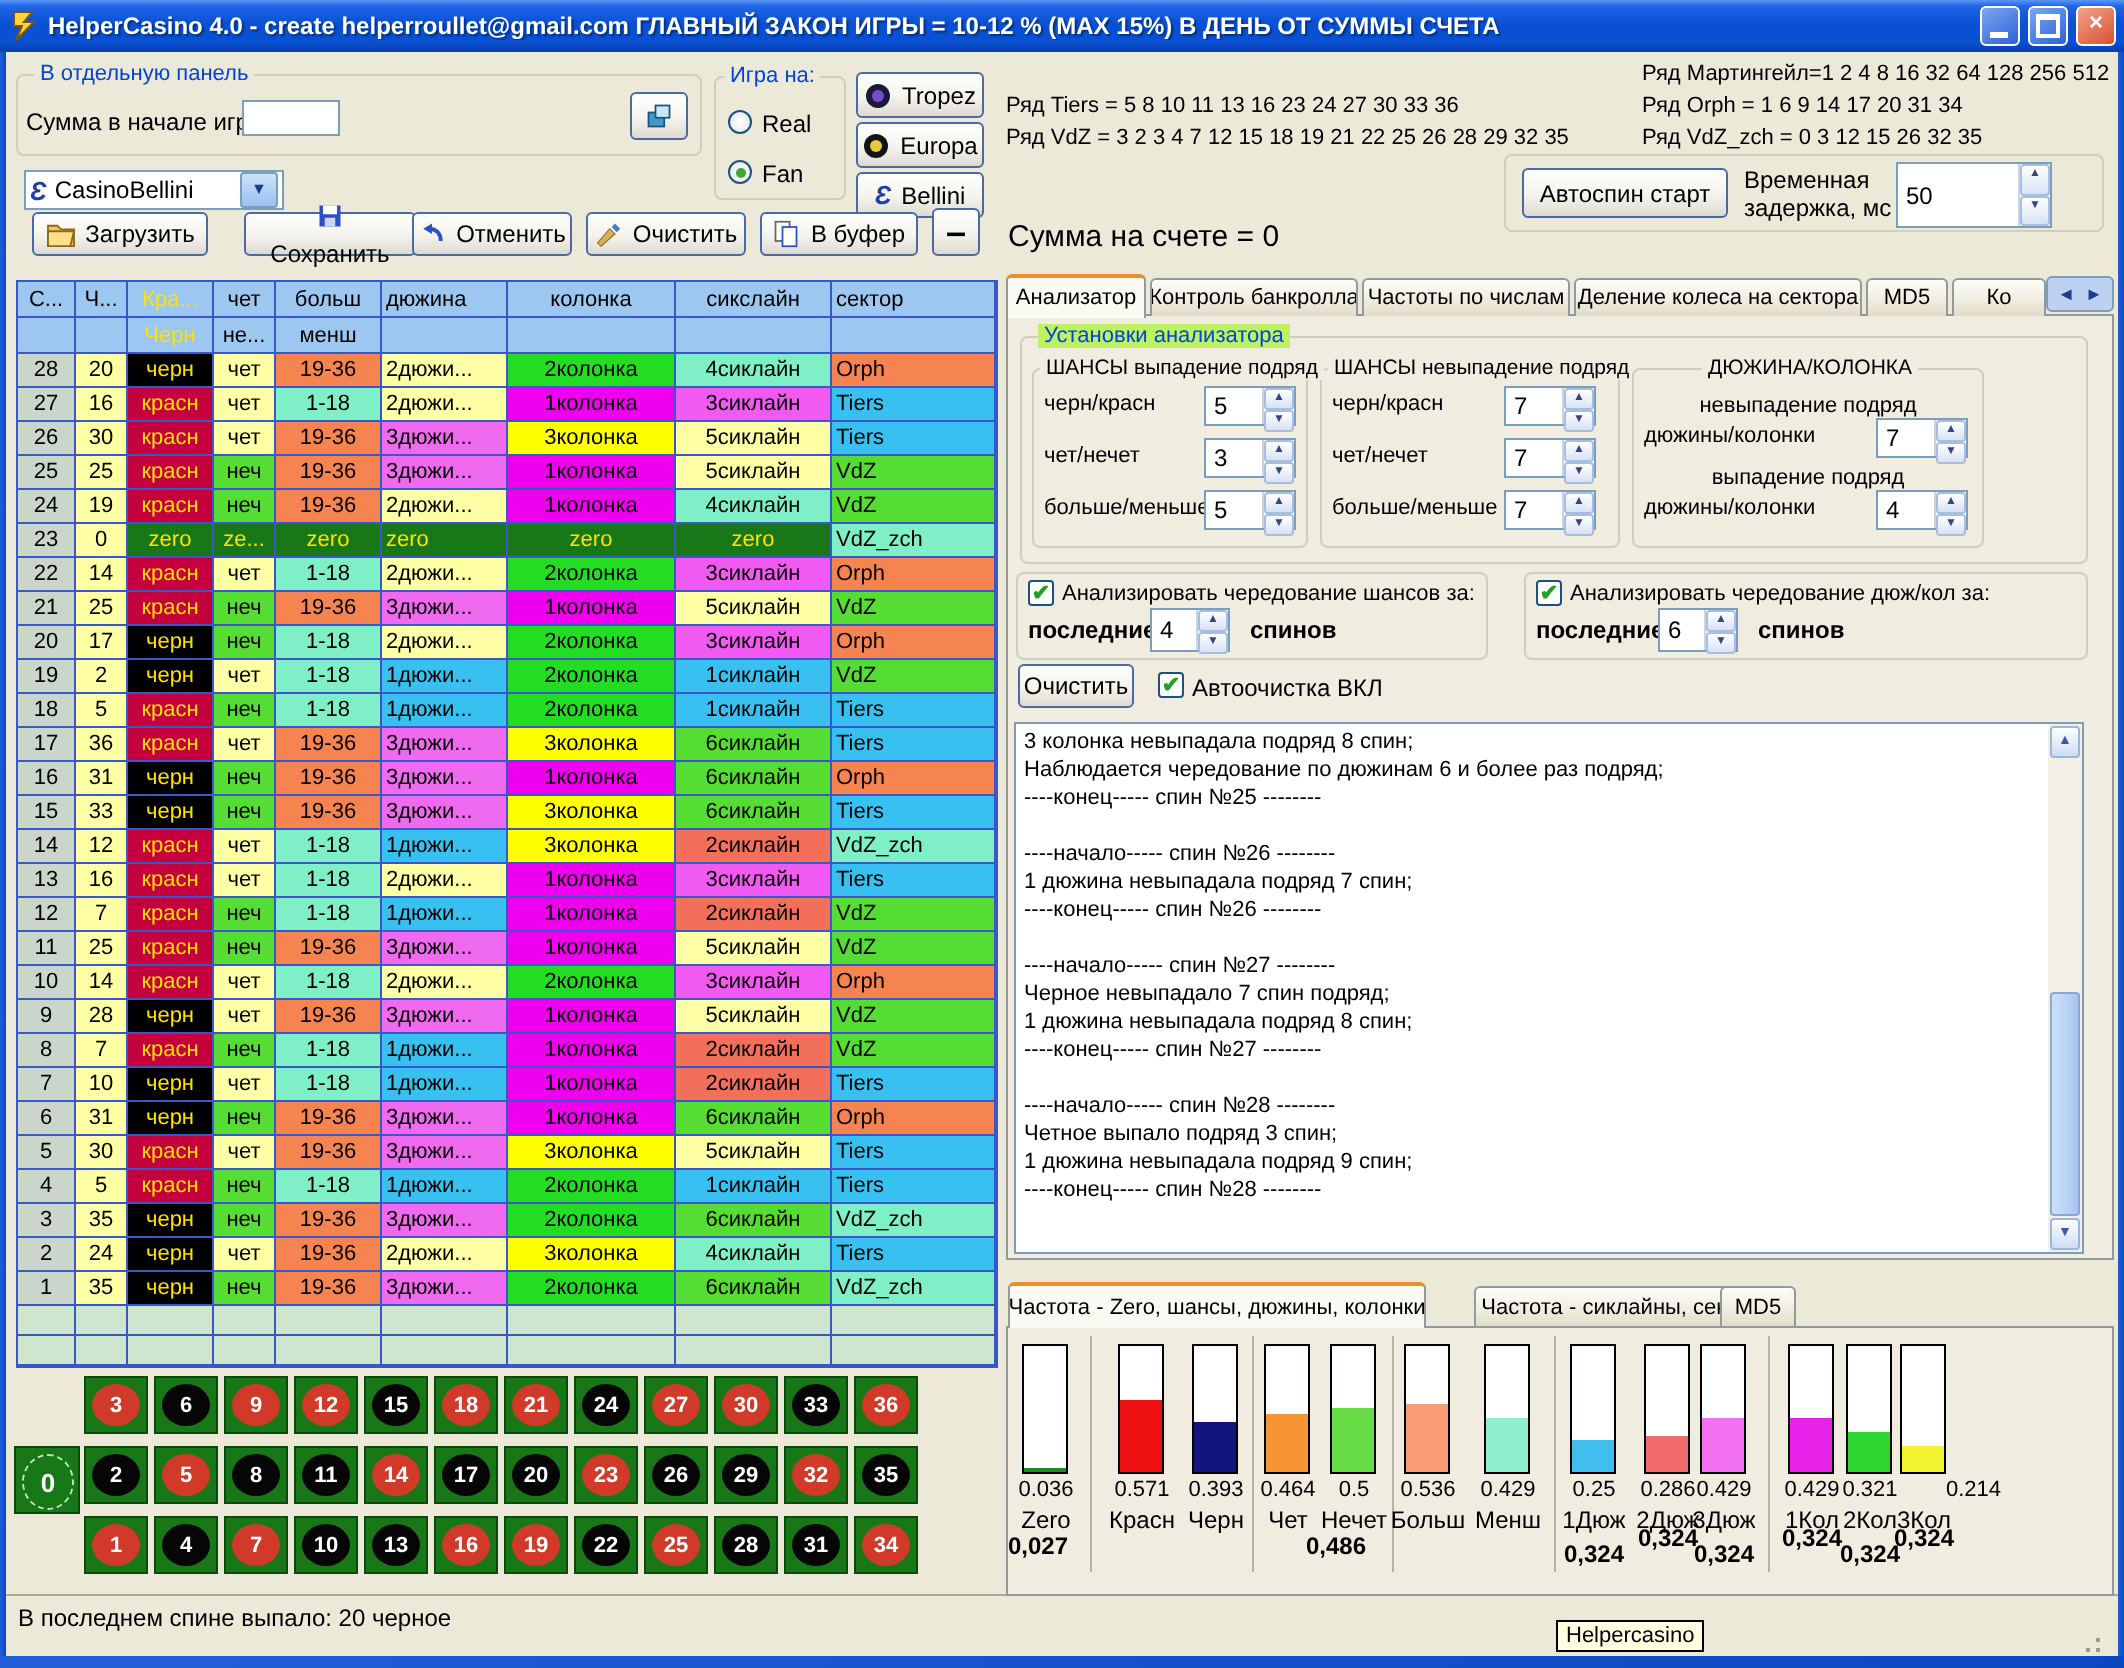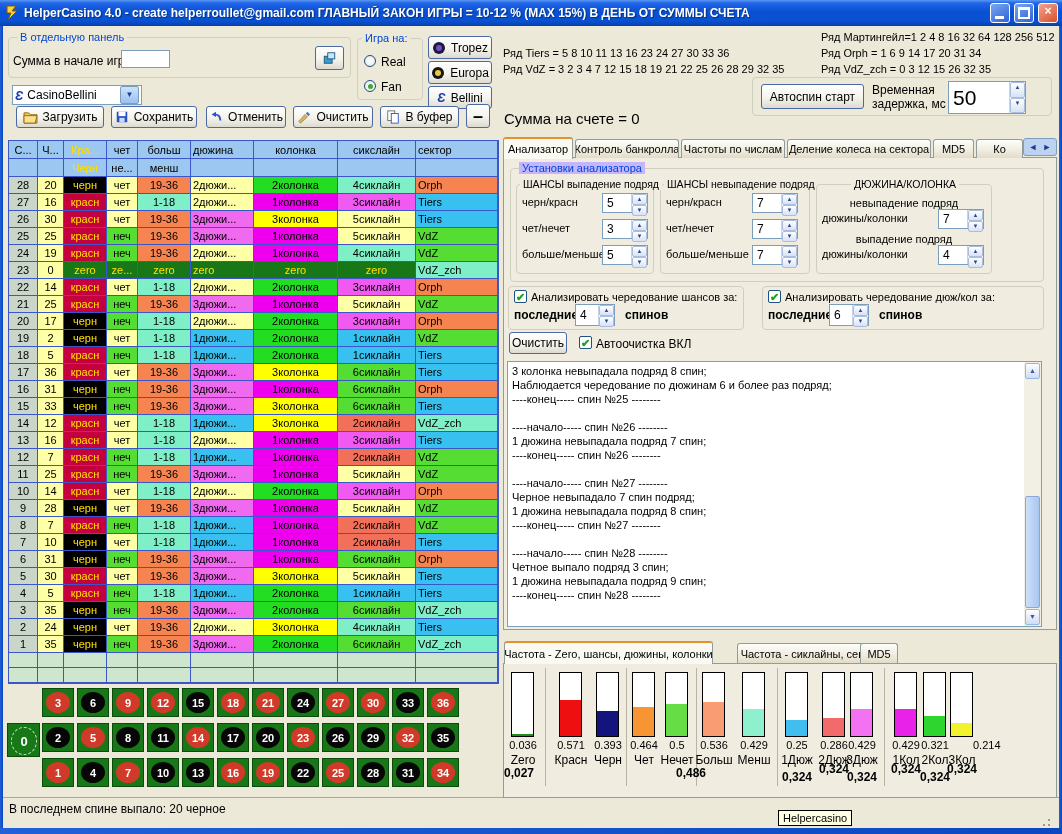--- a/index.html
+++ b/index.html
@@ -19,21 +19,21 @@
   .brd{background:linear-gradient(90deg,#2160D8,#0A47C0);}
   
   .grp{border:1px solid #CFCFC0;border-radius:4px;}
   .gt{position:absolute;top:-7px;left:8px;background:#ECE9D8;padding:0 3px;color:#0046D5;white-space:nowrap;}
   .xb{background:linear-gradient(180deg,#FEFEFE,#F4F3EC 55%,#DDDAD0);border:1px solid #4B69A5;border-radius:3px;
       display:flex;align-items:center;justify-content:center;gap:5px;font-size:12px;cursor:pointer;}
   .inp{background:#fff;border:1px solid #7B9EBD;font-size:12px;padding:0 2px;font-family:inherit;}
   .lab{white-space:nowrap;}
   .spin{display:flex;border:1px solid #7B9EBD;background:#fff;}
   .sv{flex:1;display:flex;align-items:center;padding-left:4px;font-size:12px;}
-  .spin.big .sv{font-size:21px;}
+  .spin.big .sv{font-size:12px;}
   .sa{width:15px;display:flex;flex-direction:column;border-left:1px solid #C6D3E8;}
   .sb{flex:1;font-size:6px;line-height:9px;text-align:center;color:#35477F;cursor:pointer;
       background:linear-gradient(180deg,#FEFEFF,#D8E2F5);border:1px solid #A8BEE0;border-radius:2px;}
   .cb{width:13px;height:13px;background:#fff;border:1px solid #1C5180;border-radius:2px;font-size:11px;
       line-height:12px;text-align:center;color:#21A121;font-weight:bold;cursor:pointer;}
   .rad{width:12px;height:12px;border-radius:50%;border:1px solid #1C5180;background:radial-gradient(#fff,#E4E4E4);cursor:pointer;}
   .rad.on::after{content:"";display:block;width:5px;height:5px;margin:3px;border-radius:50%;background:#3FA832;}
   .tab{height:19px;background:linear-gradient(180deg,#FDFDFB,#EFECDD 60%,#E0DCC8);border:1px solid #919B9C;border-bottom:none;
        border-radius:3px 3px 0 0;display:flex;align-items:center;justify-content:center;font-size:11px;
        padding:0 5px;white-space:nowrap;overflow:hidden;cursor:pointer;}
@@ -137,21 +137,21 @@
   <div id="actionBtns">
       <div class="a xb" style="left: 16px; top: 106px; width: 88px; height: 22px;">
         <span>
           <svg width="15" height="13" viewBox="0 0 16 14">
             <path d="M1 2h5l2 2h7v9H1z" fill="#F6C84C" stroke="#8A6A1C"></path>
             <path d="M1 5h14l-2 8H1z" fill="#FFE08A" stroke="#8A6A1C"></path>
           </svg>
         </span>
         <span>Загрузить</span>
       </div>
-      <div class="a xb" style="left: 111px; top: 106px; width: 86px; height: 22px;">
+      <div class="a xb" style="left: 122px; top: 106px; width: 86px; height: 22px; flex-direction: column;">
         <span>
           <svg width="14" height="14" viewBox="0 0 16 16">
             <rect x="2" y="2" width="12" height="12" fill="#2B50C8"></rect>
             <rect x="4" y="2" width="8" height="5" fill="#fff"></rect>
             <rect x="5" y="9" width="6" height="5" fill="#C8D8F8"></rect>
           </svg>
         </span>
         <span>Сохранить</span>
       </div>
       <div class="a xb" style="left: 206px; top: 106px; width: 80px; height: 22px;">
@@ -216,21 +216,21 @@
       <div class="a tab" style="left: 933px; top: 139px; width: 41px; height: 19px; z-index: 4;">MD5</div>
       <div class="a tab" style="left: 976px; top: 139px; width: 47px; height: 19px; z-index: 4;">Ко</div>
     </div>
   <div class="a" style="left:1023px;top:138px;width:34px;height:18px;background:#BDD2F1;border:1px solid #7B9EBD;border-radius:3px;display:flex;align-items:center;justify-content:center;gap:5px;color:#1E3C8C;font-size:9px;z-index:7;">
     <span>◄</span>
     <span>►</span>
   </div>
   <div class="a panel" style="left:503px;top:157px;width:554px;height:473px;z-index:1;"></div>
 
   <div class="a grp" style="left:510px;top:168px;width:534px;height:114px;z-index:2;background:#F0EDE0;">
-    <span class="gt" style="background:#c4b5fd;">Установки анализатора</span>
+    <span class="gt" style="background:#bef264;">Установки анализатора</span>
   </div>
   <div class="a grp" style="left:660px;top:184px;width:150px;height:90px;z-index:2;">
     <span class="gt" style="background:#F0EDE0;left:3px;font-size:10.5px;color:#000;">ШАНСЫ невыпадение подряд</span>
   </div>
   <div class="a grp" style="left:516px;top:184px;width:138px;height:90px;z-index:2;">
     <span class="gt" style="background:#F0EDE0;left:3px;font-size:10.5px;color:#000;">ШАНСЫ выпадение подряд</span>
   </div>
   <div class="a grp" style="left:816px;top:184px;width:176px;height:90px;z-index:2;">
     <span class="gt" style="background:#F0EDE0;left:34px;font-size:10.5px;color:#000;">ДЮЖИНА/КОЛОНКА</span>
   </div>
@@ -391,21 +391,21 @@
       <div class="a bar" style="left: 632px; top: 672px; width: 23px; height: 65px; z-index: 3;">
         <div class="fill" style="height: 29px; background: rgb(247, 149, 51);"></div>
       </div>
       <div class="a blab" style="left: 621px; top: 739px; width: 46px; z-index: 3;">0.464</div>
       <div class="a blab" style="left: 619px; top: 753px; width: 50px; font-size: 12px; z-index: 3;">Чет</div>
       <div class="a bar" style="left: 665px; top: 672px; width: 23px; height: 65px; z-index: 3;">
         <div class="fill" style="height: 32px; background: rgb(102, 221, 68);"></div>
       </div>
       <div class="a blab" style="left: 654px; top: 739px; width: 46px; z-index: 3;">0.5</div>
       <div class="a blab" style="left: 652px; top: 753px; width: 50px; font-size: 12px; z-index: 3;">Нечет</div>
-      <div class="a blab bold" style="left: 661px; top: 766px; width: 60px; z-index: 3;">0,486</div>
+      <div class="a blab bold" style="left: 638px; top: 766px; width: 60px; z-index: 3;">0,486</div>
       <div class="a bar" style="left: 702px; top: 672px; width: 23px; height: 65px; z-index: 3;">
         <div class="fill" style="height: 34px; background: rgb(249, 156, 115);"></div>
       </div>
       <div class="a blab" style="left: 691px; top: 739px; width: 46px; z-index: 3;">0.536</div>
       <div class="a blab" style="left: 689px; top: 753px; width: 50px; font-size: 12px; z-index: 3;">Больш</div>
       <div class="a bar" style="left: 742px; top: 672px; width: 23px; height: 65px; z-index: 3;">
         <div class="fill" style="height: 27px; background: rgb(143, 240, 205);"></div>
       </div>
       <div class="a blab" style="left: 731px; top: 739px; width: 46px; z-index: 3;">0.429</div>
       <div class="a blab" style="left: 729px; top: 753px; width: 50px; font-size: 12px; z-index: 3;">Менш</div>

